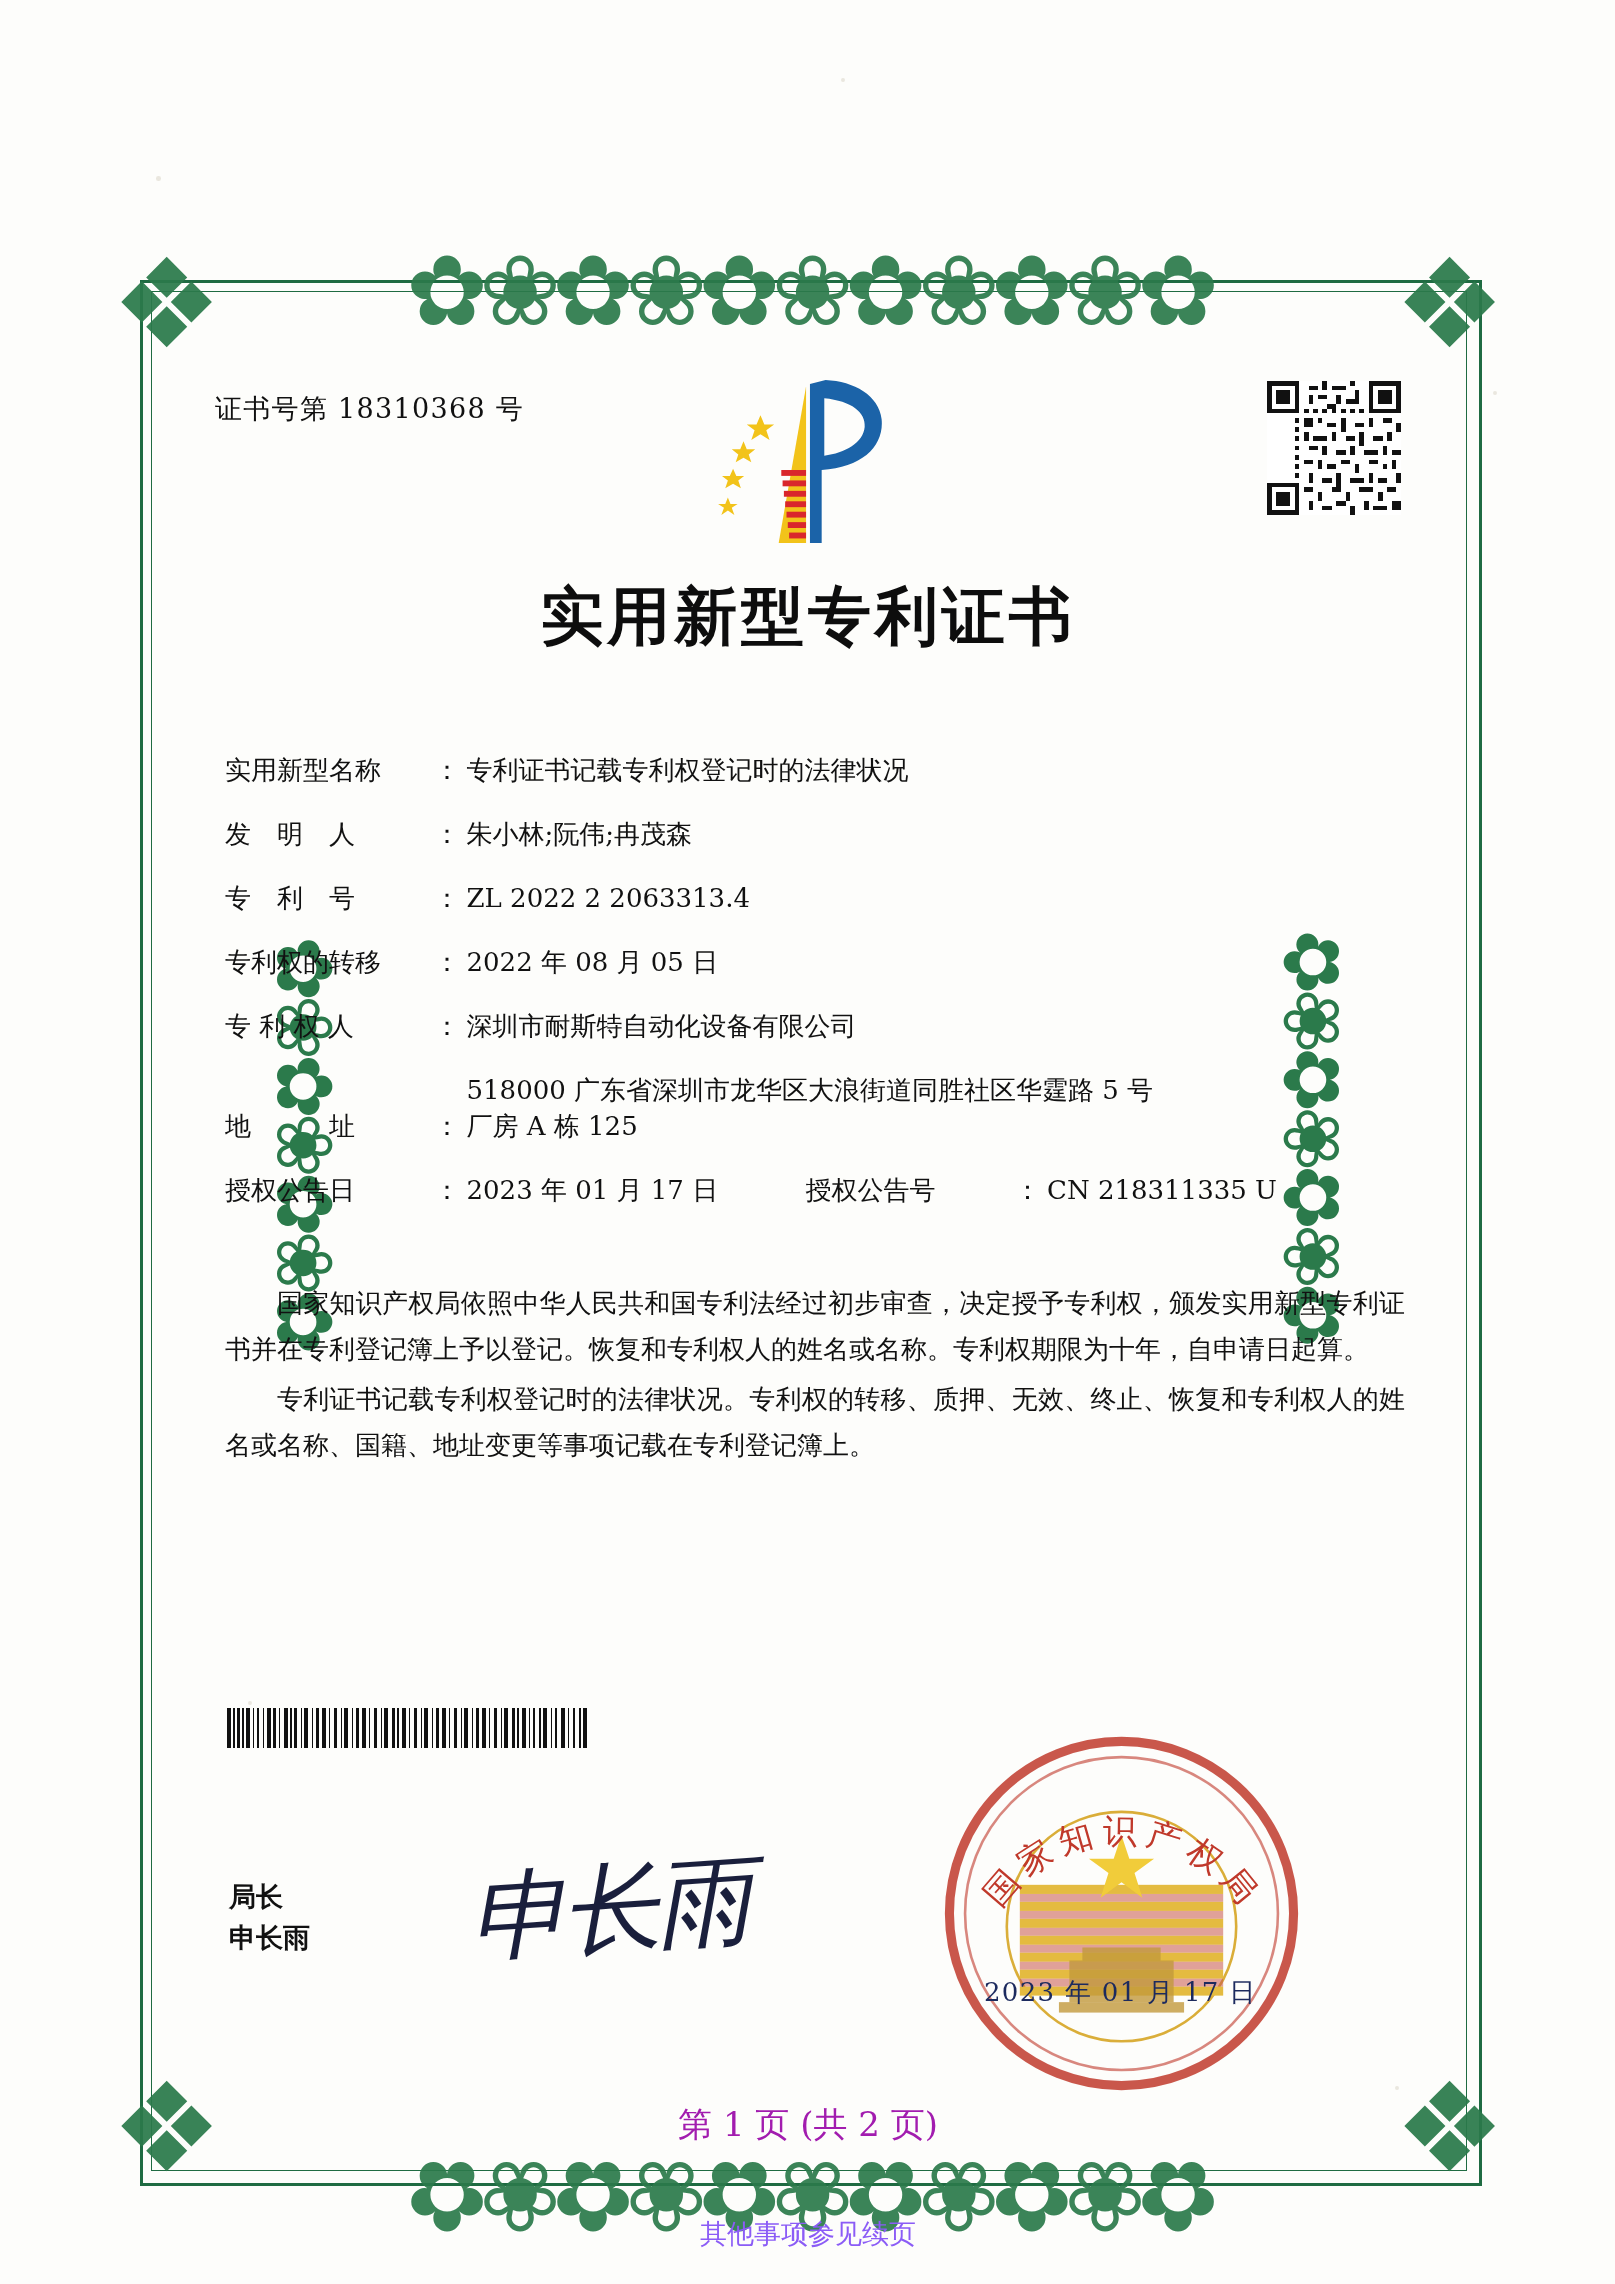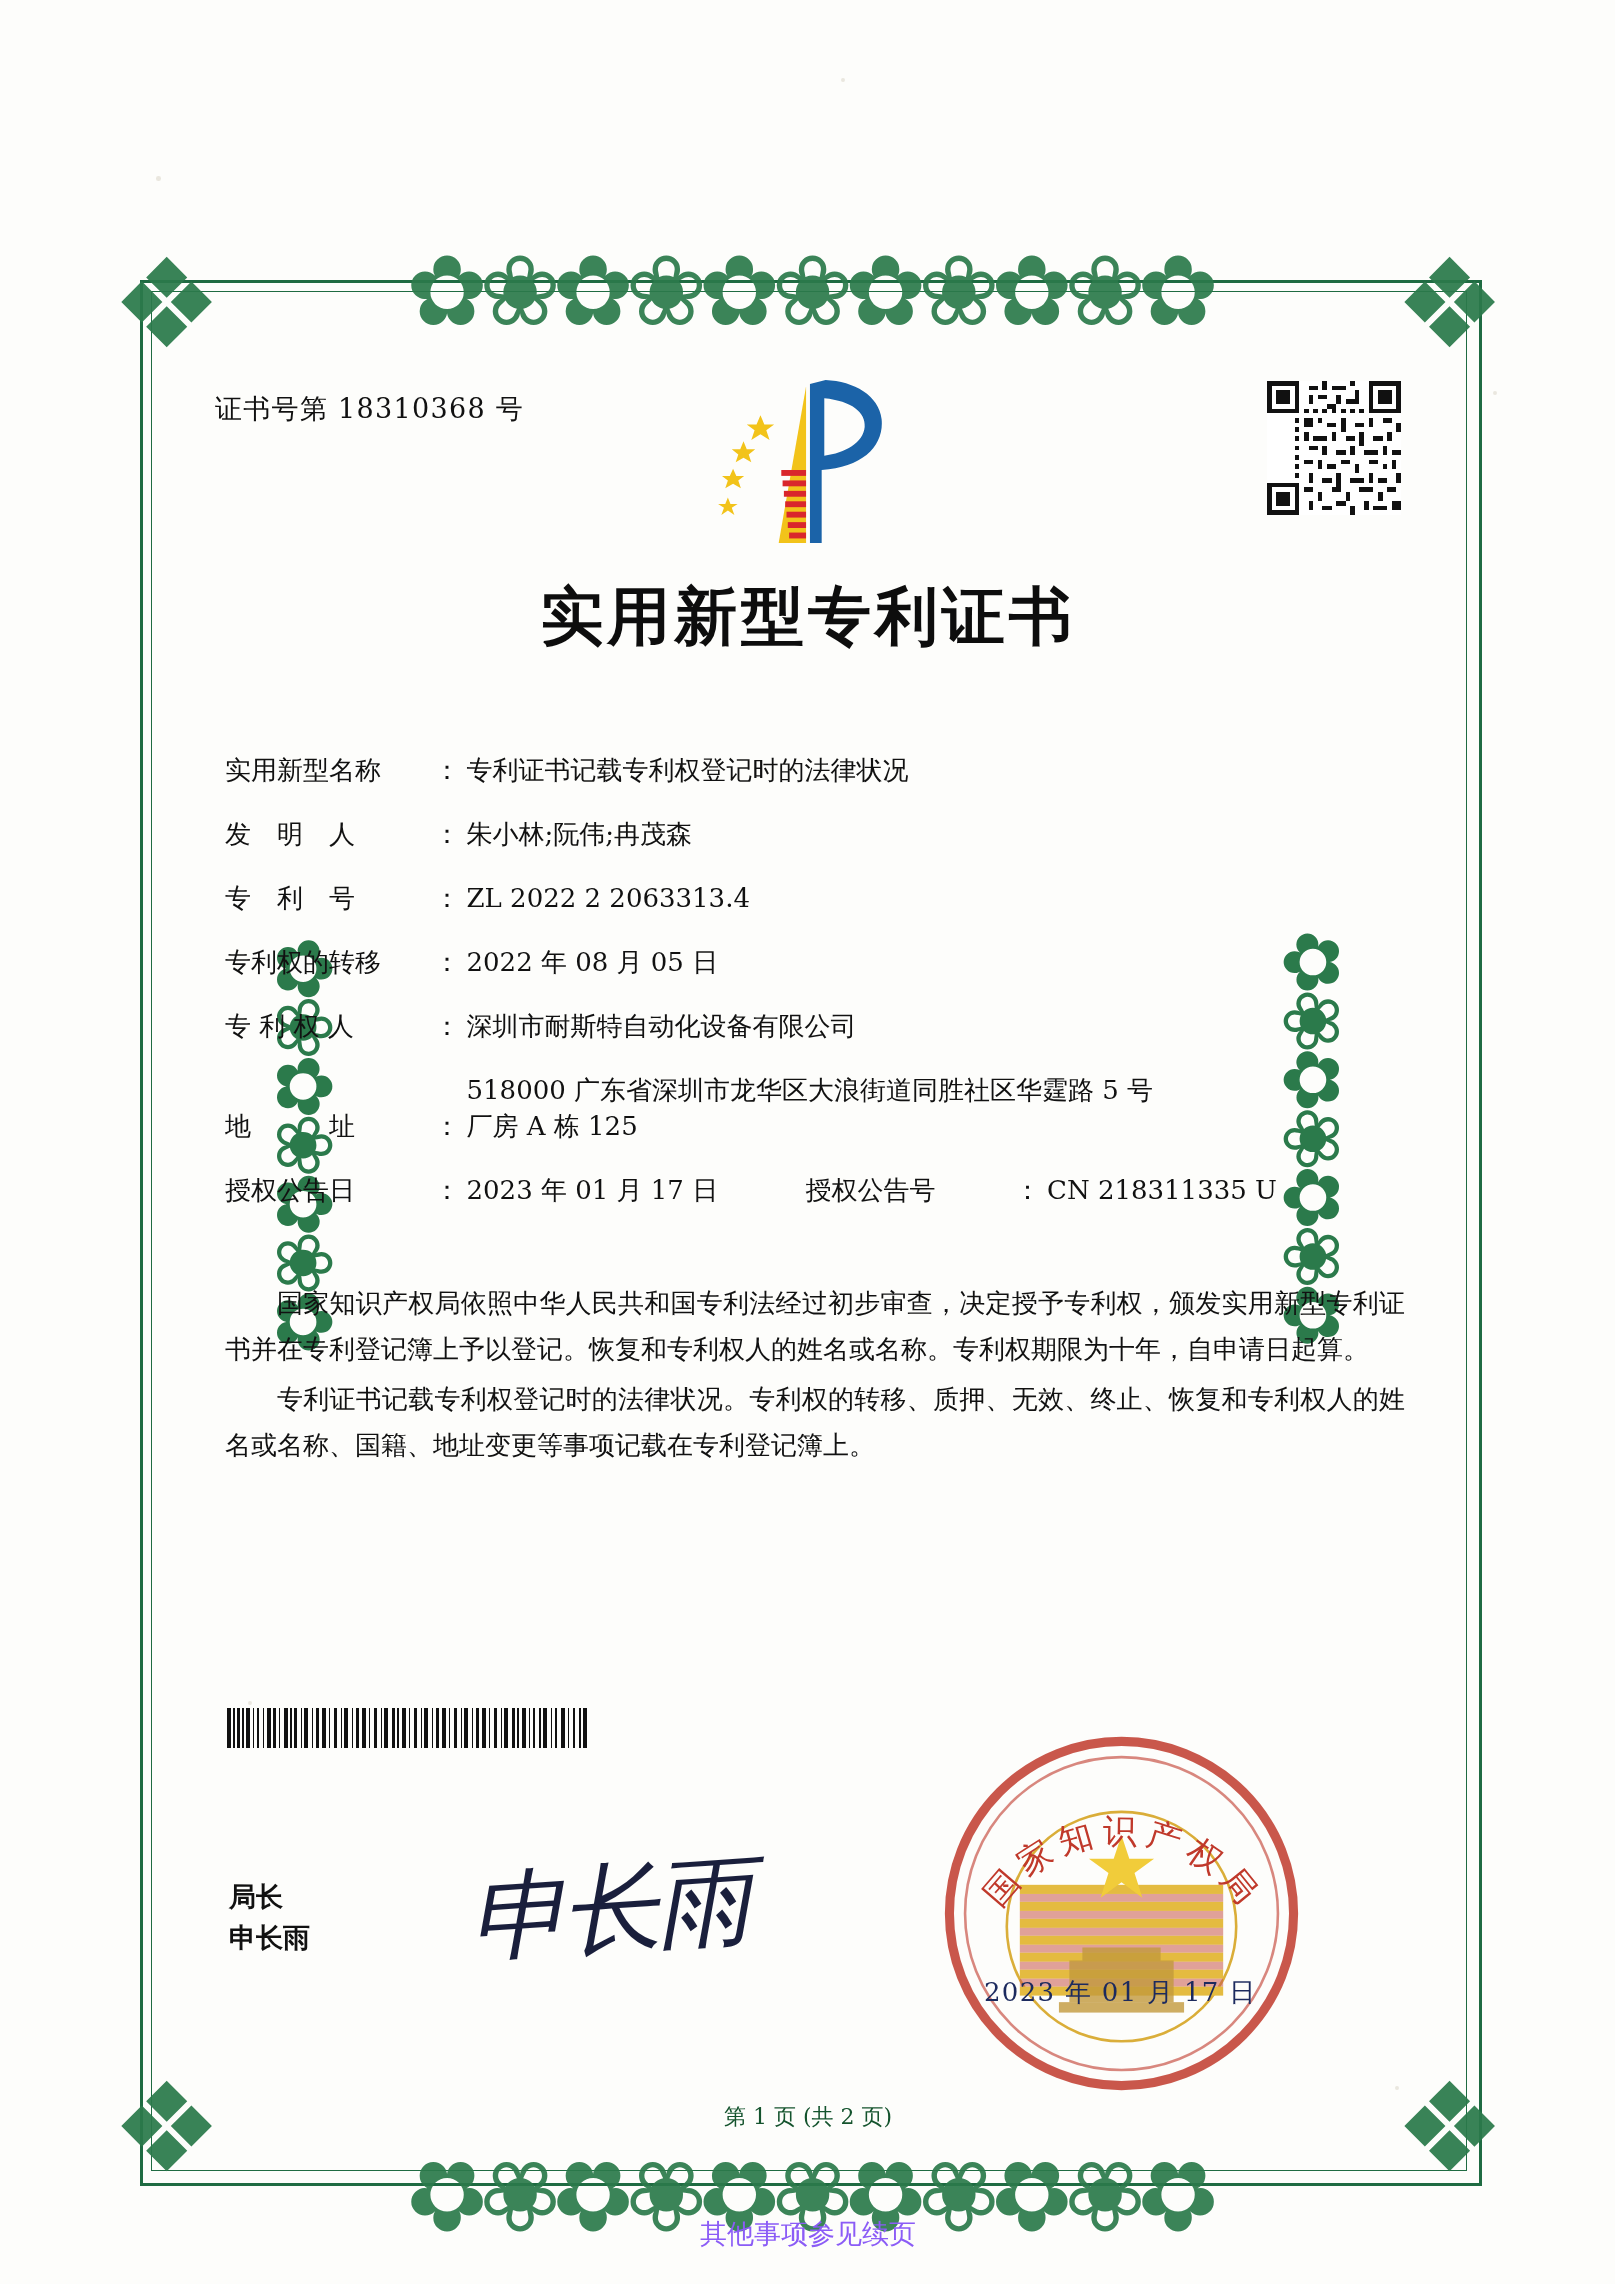--- a/index.html
+++ b/index.html
@@ -240,23 +240,23 @@
     letter-spacing: 1.3px;
     white-space: nowrap;
   }
 
   
   .page-no {
     position: absolute;
     left: 50%;
     top: 2102px;
     transform: translateX(-50%);
-    font-size: 22px;
-    font-family: "DejaVu Serif", serif;
-    color: #14532d;
+    font-size: 34px;
+    font-family: "DejaVu Serif", serif;
+    color: #a21caf;
     white-space: nowrap;
   }
   .footnote {
     position: absolute;
     left: 50%;
     top: 2216px;
     transform: translateX(-50%);
     font-size: 27px;
     font-family: "DejaVu Serif", serif;
     color: #8b5cf6;

